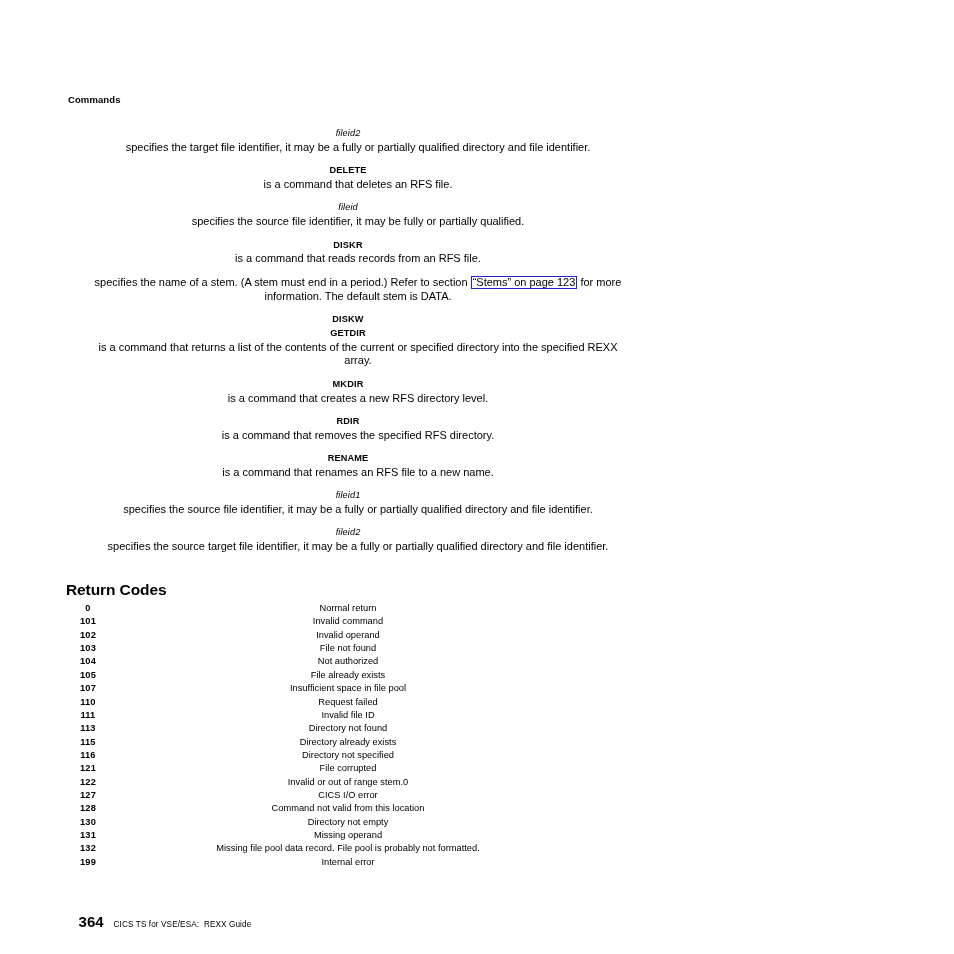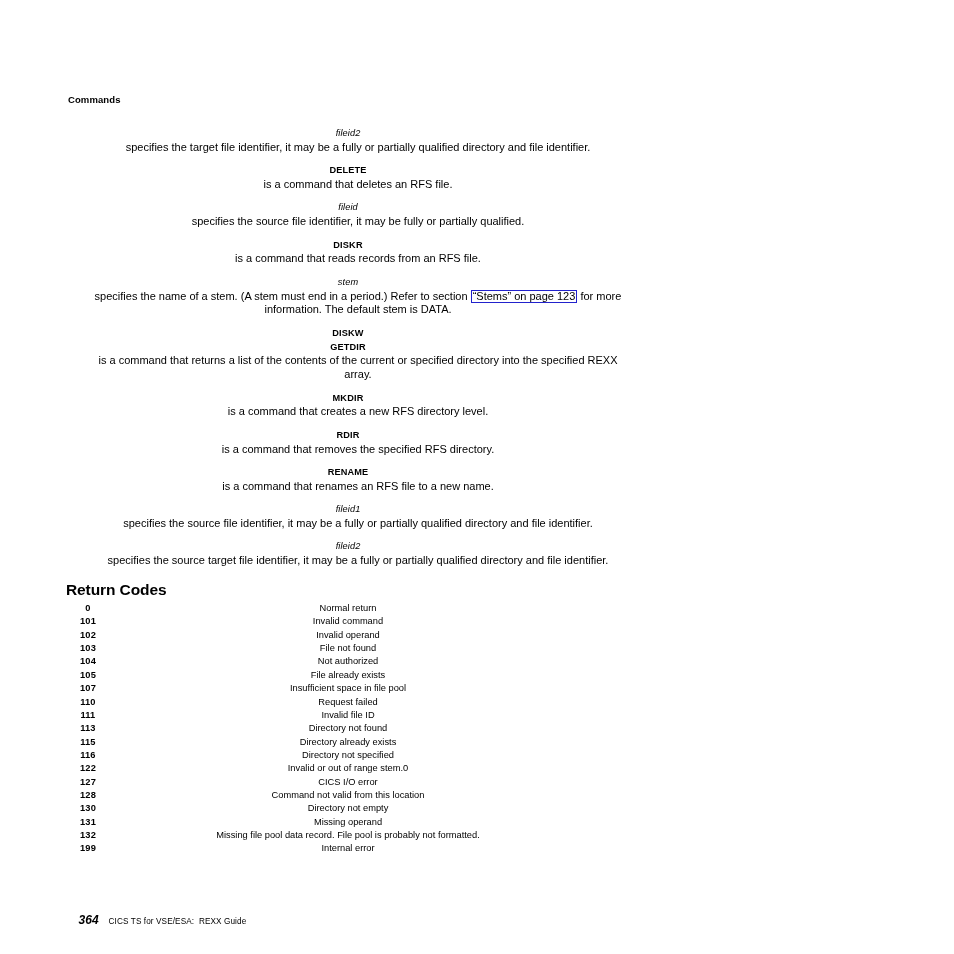--- a/index.html
+++ b/index.html
@@ -116,22 +116,21 @@
   .footer {
     position: absolute;
     left: 68px;
     top: 902px;
     font-size: 9.5px;
     color: #000;
     white-space: pre;
   }
   .footer-page {
     font-weight: bold;
-    font-size: 12px;
-    font-style: italic;
+    font-size: 15px;
   }
   .footer-title {
     font-size: 8.2px;
     letter-spacing: 0.1px;
   }
 </style>
 </head>
 <body>
 
 <div class="page">
@@ -141,21 +140,20 @@
   <div class="deflist">
 
   <div class="dterm italic">fileid2</div>
       <div class="ddef">specifies the target file identifier, it may be a fully or partially qualified directory and file identifier.</div>
       <div class="dterm bold">DELETE</div>
       <div class="ddef">is a command that deletes an RFS file.</div>
       <div class="dterm italic">fileid</div>
       <div class="ddef">specifies the source file identifier, it may be fully or partially qualified.</div>
       <div class="dterm bold">DISKR</div>
       <div class="ddef">is a command that reads records from an RFS file.</div>
-      <div class="dterm italic">stem</div>
       <div class="ddef"><span>specifies the name of a stem. (A stem must end in a period.) Refer to section </span><a class="xref" href="#">“Stems” on page 123</a><span> for more information. The default stem is DATA.</span></div>
       <div class="dterm bold">DISKW</div>
       <div class="dterm bold">GETDIR</div>
       <div class="ddef">is a command that returns a list of the contents of the current or specified directory into the specified REXX array.</div>
       <div class="dterm bold">MKDIR</div>
       <div class="ddef">is a command that creates a new RFS directory level.</div>
       <div class="dterm bold">RDIR</div>
       <div class="ddef">is a command that removes the specified RFS directory.</div>
       <div class="dterm bold">RENAME</div>
       <div class="ddef">is a command that renames an RFS file to a new name.</div>
@@ -211,20 +209,24 @@
         </tr>
         <tr>
           <td class="rc-code">115</td>
           <td class="rc-desc">Directory already exists</td>
         </tr>
         <tr>
           <td class="rc-code">116</td>
           <td class="rc-desc">Directory not specified</td>
         </tr>
         <tr>
+          <td class="rc-code">121</td>
+          <td class="rc-desc">File corrupted</td>
+        </tr>
+        <tr>
           <td class="rc-code">122</td>
           <td class="rc-desc">Invalid or out of range stem.0</td>
         </tr>
         <tr>
           <td class="rc-code">127</td>
           <td class="rc-desc">CICS I/O error</td>
         </tr>
         <tr>
           <td class="rc-code">128</td>
           <td class="rc-desc">Command not valid from this location</td>

